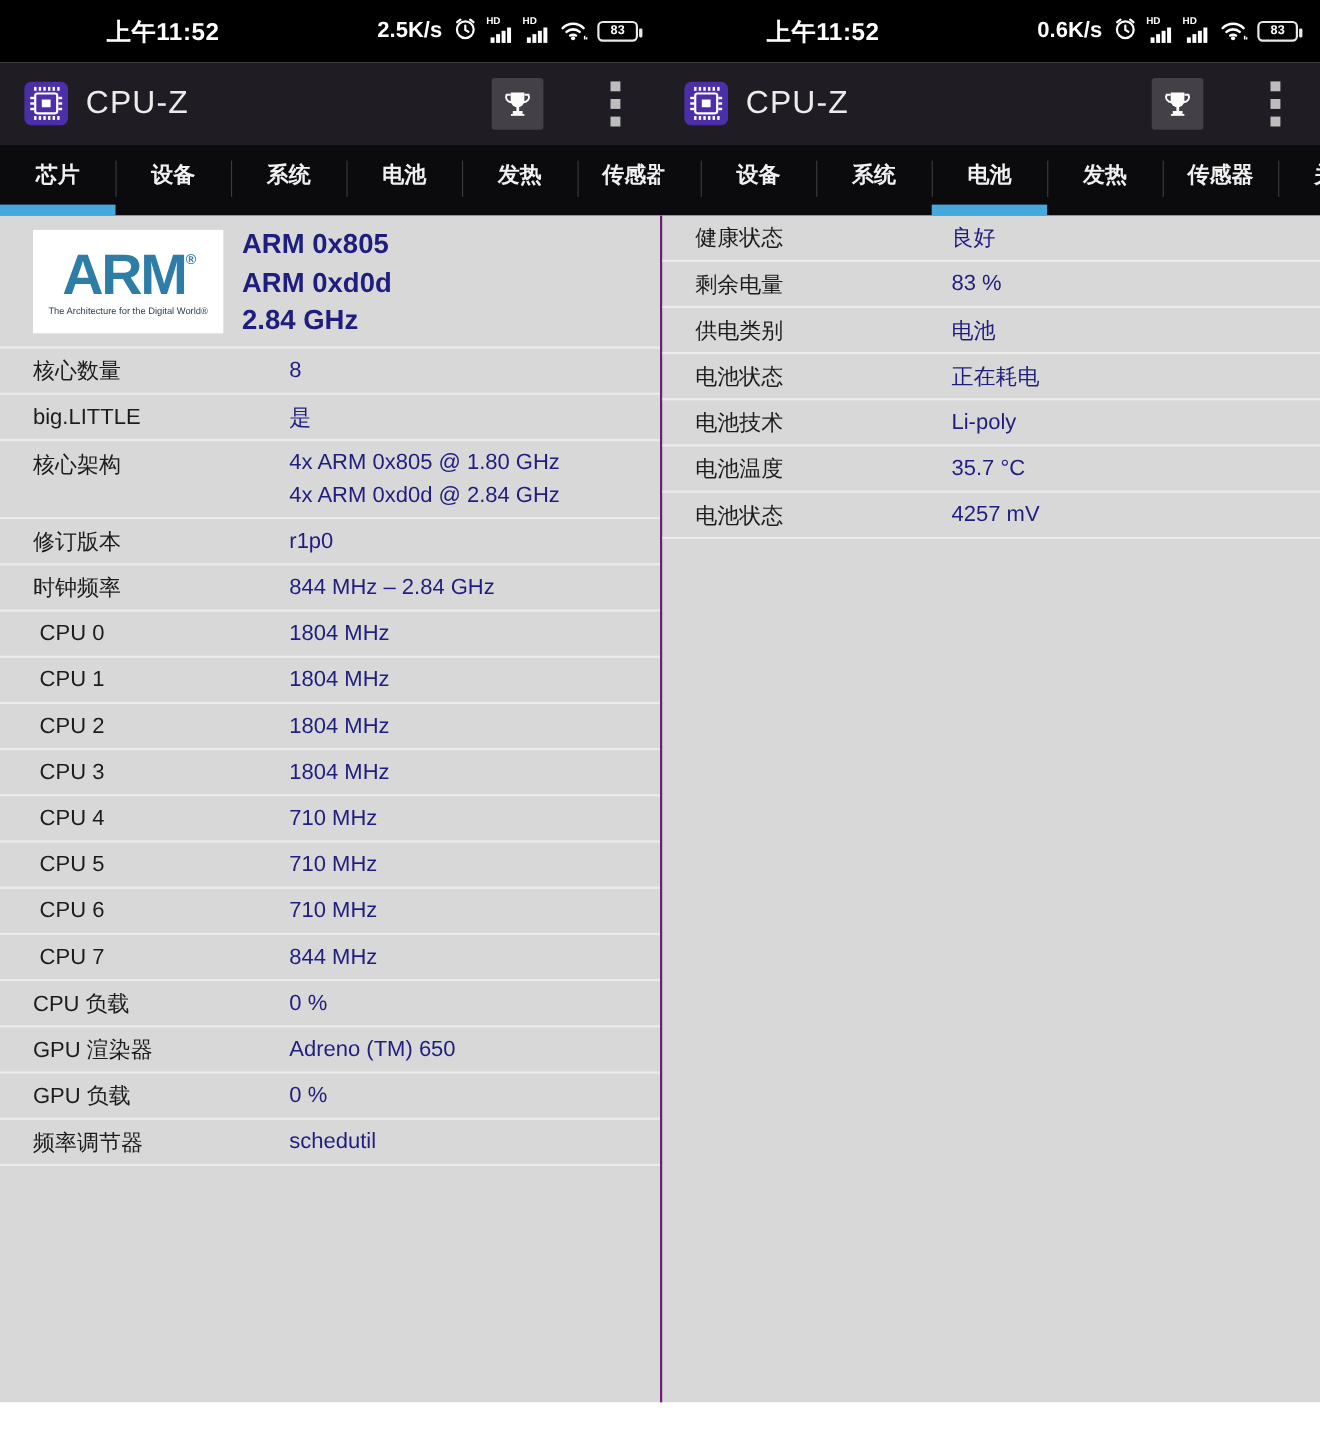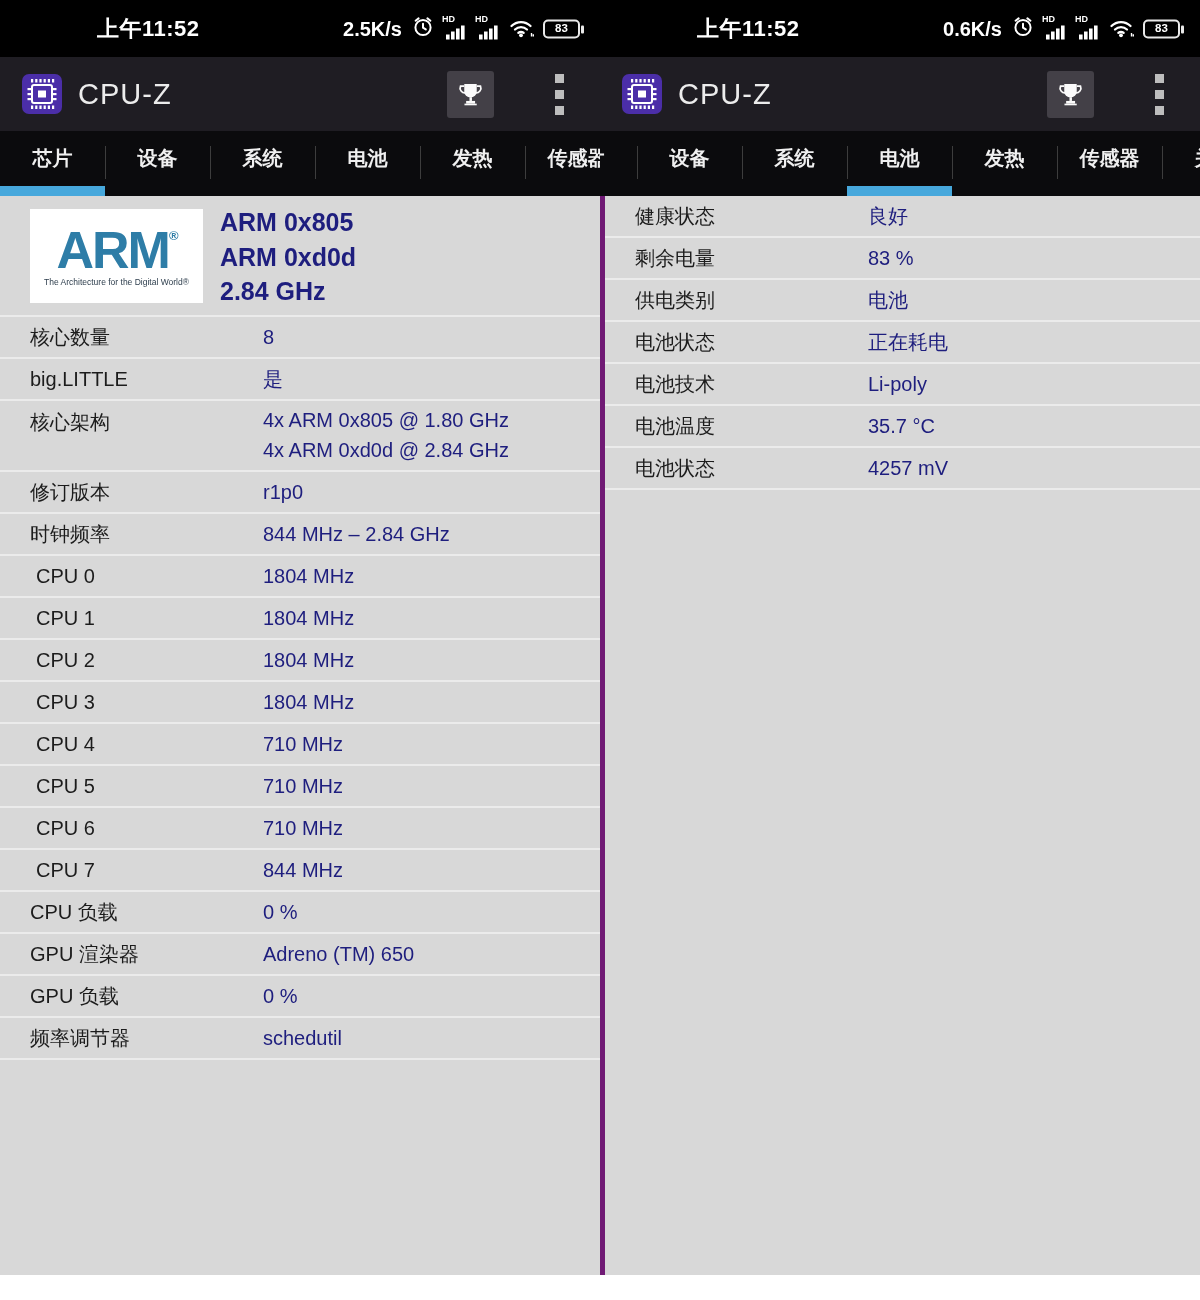--- a/index.html
+++ b/index.html
@@ -8,21 +8,21 @@
     --appbar:#1f1d23;
     --tabbar:#0b0b0d;
     --content:#d8d8d8;
     --divider:#ebebeb;
   }
   *{box-sizing:border-box;margin:0;padding:0}
   html,body{width:1200px;height:1300px;overflow:hidden;background:#fff;
     font-family:"Liberation Sans",sans-serif;}
   .screens{display:flex;width:1200px;height:1275px}
   .panel{width:600px;display:flex;flex-direction:column;overflow:hidden}
-  .panel-r .content{border-left:5px solid #701a75}
+  .panel-r .content{border-left:2px solid #701a75}
 
   
   .statusbar{height:57px;background:#000;position:relative;flex:0 0 auto}
   .st-time{position:absolute;left:97px;top:50%;transform:translateY(-50%);
     color:#fff;font-size:22px;font-weight:600;letter-spacing:.5px}
   .sticons{position:absolute;right:20px;top:50%;transform:translateY(-50%);
     display:flex;align-items:center;gap:8px}
   .st-speed{color:#fff;font-size:20px;font-weight:600;margin-right:2px}
   .batt{position:relative;width:37px;height:19px;border:2px solid #e9e9e9;
     border-radius:5px;display:flex;align-items:center;justify-content:center}

